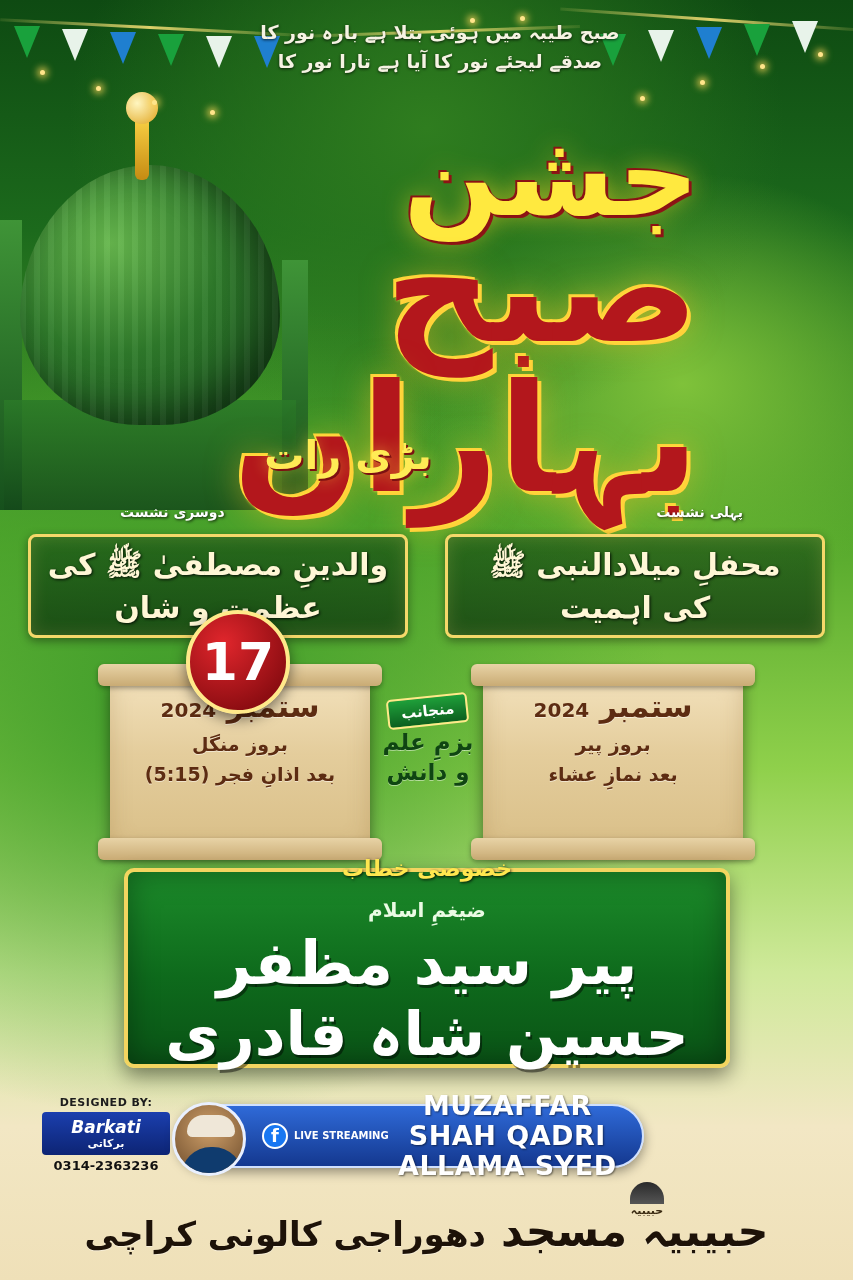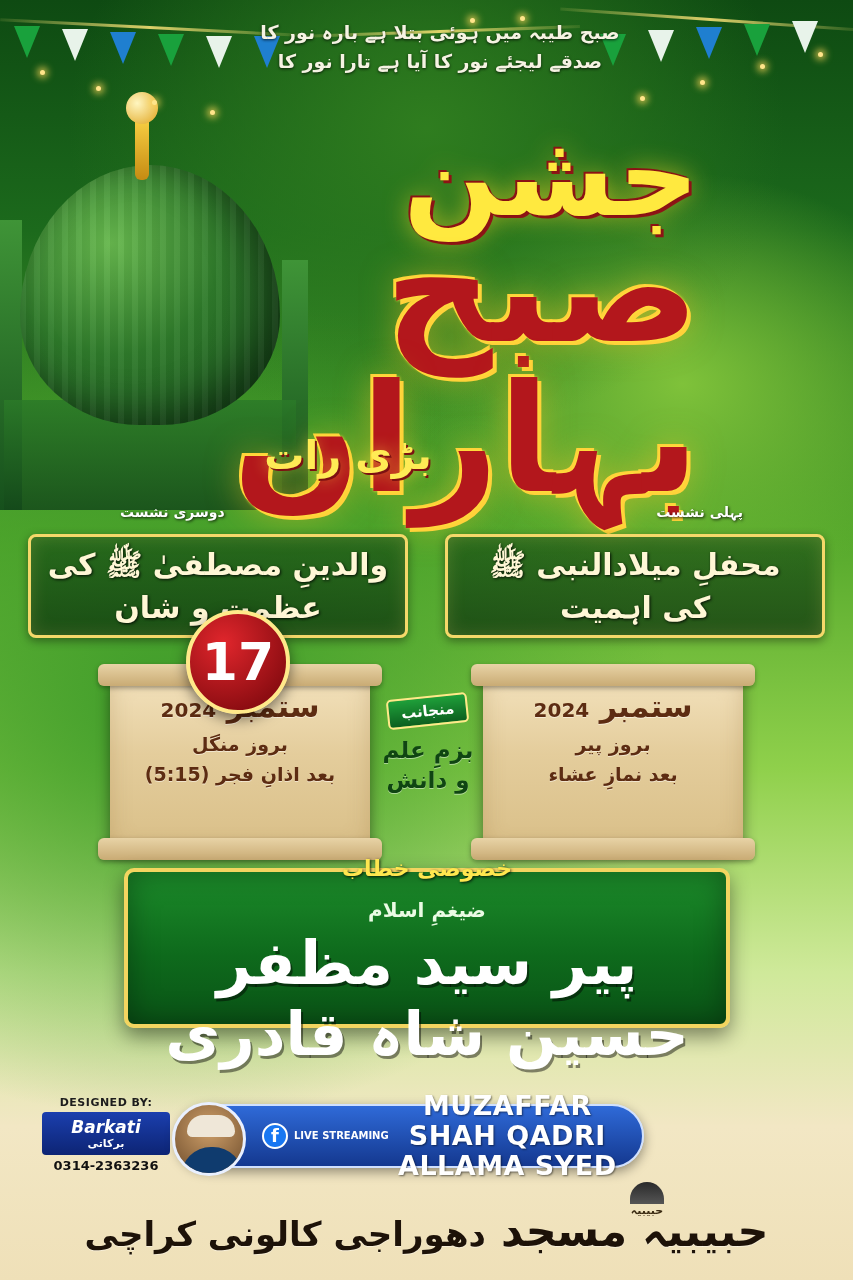--- a/index.html
+++ b/index.html
@@ -150,27 +150,27 @@
   .center-badge {
     position: absolute; left: 372px; top: 60px; width: 112px; text-align: center;
     direction: rtl;
   }
   .center-badge .ribbon {
     display: inline-block; padding: 4px 12px; background: linear-gradient(180deg,#1fa03a,#0c5f1f);
     border: 2px solid #ffe98a; border-radius: 5px; color: #fff; font-size: 15px; font-weight: 700;
     transform: rotate(-6deg);
   }
   .center-badge .ctext {
-    margin-top: 10px; color: #0f4512; font-size: 23px; font-weight: 700; line-height: 1.3;
+    margin-top: 2px; color: #0f4512; font-size: 23px; font-weight: 700; line-height: 1.3;
     text-shadow: 0 1px 0 rgba(255,255,255,.45);
   }
 
   
   .speaker-panel {
-    position: absolute; left: 124px; top: 868px; width: 606px; height: 160px;
+    position: absolute; left: 124px; top: 868px; width: 606px; height: 200px;
     background: linear-gradient(180deg, #1c8b2a 0%, #0e6a1c 55%, #0a5416 100%);
     border: 4px solid #f3d560; border-radius: 10px;
     box-shadow: 0 8px 20px rgba(0,0,0,.45), inset 0 0 30px rgba(0,0,0,.35);
     direction: rtl; text-align: center;
   }
   .sp-top { position:absolute; top:-16px; left:0; width:100%; color:#ffe74f; font-size:22px; font-weight:700;
     text-shadow: 1px 1px 3px rgba(0,0,0,.8); }
   .sp-small { margin-top: 26px; color:#eafbe4; font-size: 20px; font-weight: 700; }
   .sp-name { margin-top: 6px; color:#ffffff; font-size: 60px; font-weight: 700; line-height: 1.18;
     text-shadow: 2px 3px 0 rgba(0,0,0,.45); }

